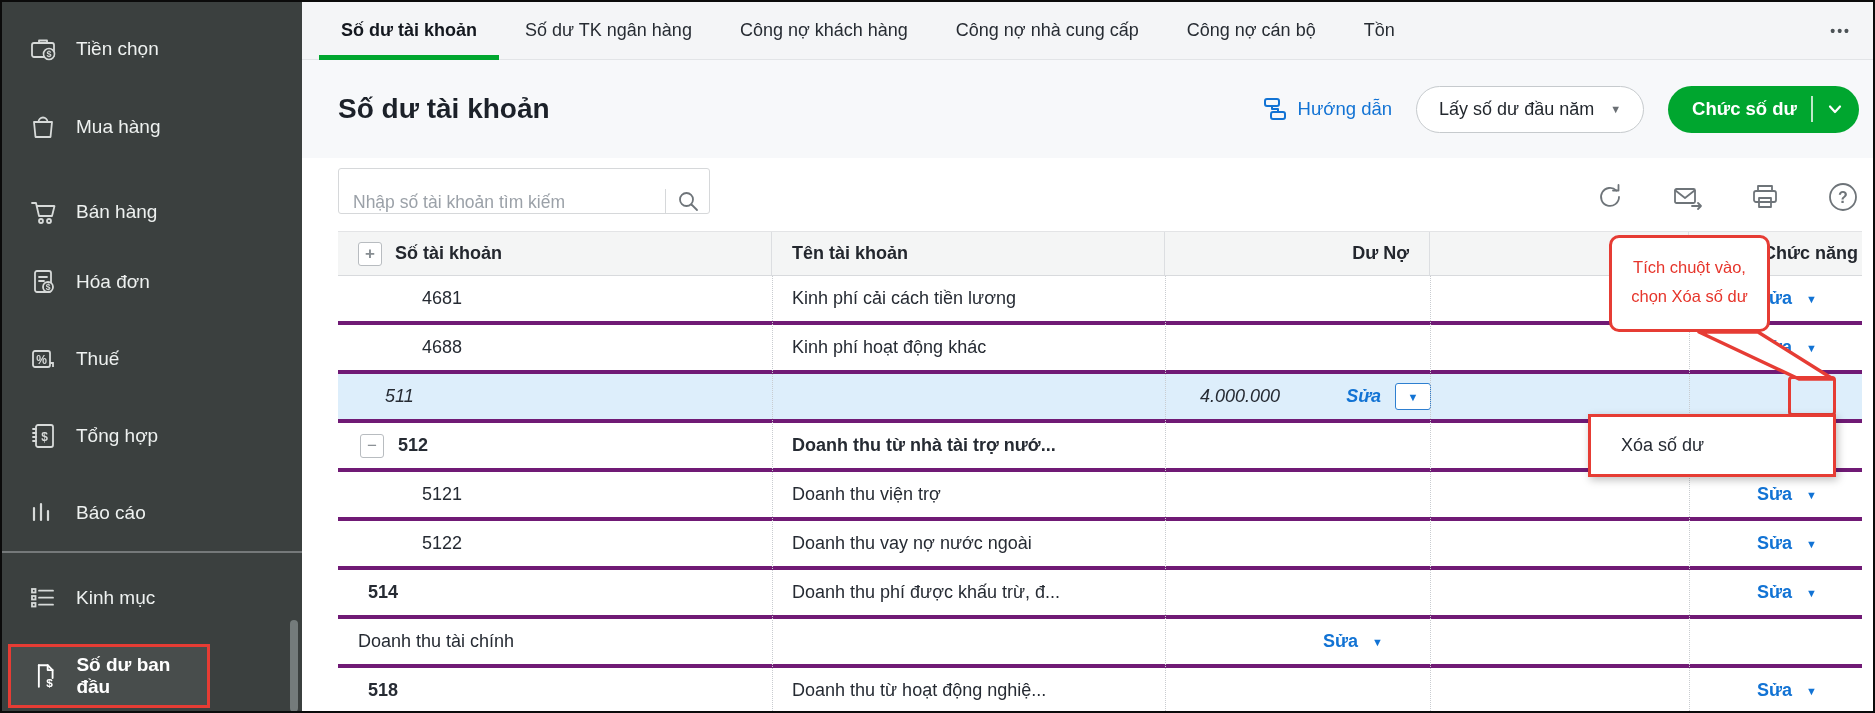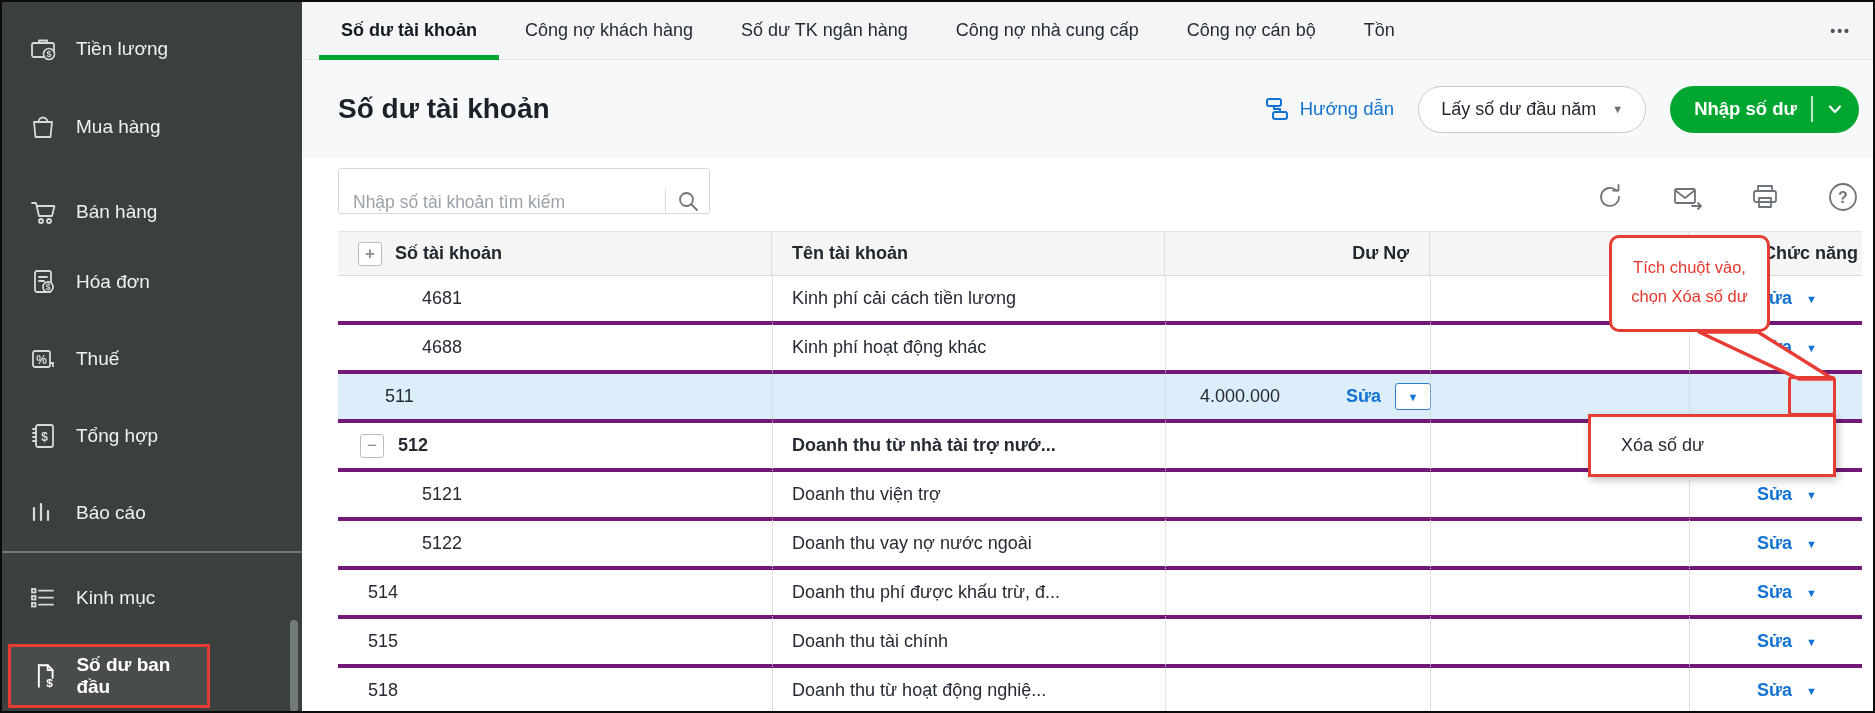--- a/index.html
+++ b/index.html
@@ -46,26 +46,26 @@
   .th.c1,.td.c1 { width:434px; }
   .th.c2,.td.c2 { width:393px; }
   .th.c3,.td.c3 { width:265px; justify-content:flex-end; padding-right:20px; }
   .th.c4,.td.c4 { width:259px; justify-content:flex-end; padding-right:16px; }
   .th.c5,.td.c5 { width:173px; justify-content:flex-end; padding-right:4px; }
   .thead .th.c1 { padding-left:20px; gap:13px; }
   .thead .th.c2 { padding-left:20px; }
   .thead .c1,.thead .c2,.thead .c3,.thead .c4 { border-right:1px solid #dcdee1; }
   .tbody { position:relative; }
   .tr { display:flex; height:49px; border-bottom:4px solid #701a75; font-size:18px; color:#262b33; background:#fff; cursor:default; }
-  .tr.hl { background:#ddeefb; }
+  .tr.hl { background:#ddeefb;font-style:italic; }
   .td { display:flex; align-items:center; }
   .td.c2 { padding-left:20px; white-space:nowrap; overflow:hidden;text-align:right; }
   .td.c5 { padding-right:45px; gap:14px; }
   .ind-child .acc { padding-left:84px; }
-  .ind-a .acc { padding-left:30px; }
+  .ind-a .acc { padding-left:30px;font-weight:bold; }
   .ind-b .acc { padding-left:47px; }
   .td.c1.has-exp { padding-left:22px; gap:14px; }
   .bold { font-weight:bold; }
   .expbox { width:24px; height:24px; border:1px solid #b8bcc0; border-radius:3px; background:#fff; color:#878d92; font-size:17px; line-height:21px; text-align:center; display:inline-block; cursor:pointer; }
   .sua { color:#1273d4; font-weight:600; cursor:pointer; }
   .car { color:#1273d4; font-size:11px; cursor:pointer; }
   .arrowbtn { width:36px; height:27px; border:1.5px solid #2e7fd0; border-radius:3px; background:#fff; display:flex; align-items:center; justify-content:center; cursor:pointer; }
   .colsep { position:absolute; top:0; bottom:0; border-left:1px dotted #c9ccd0; pointer-events:none; }
 
   
@@ -86,21 +86,21 @@
   <aside class="sidebar">
     <div class="side-item" style="top:9px">
       <svg class="sicon sicon1" width="30" height="30" viewBox="0 0 30 30">
           <g class="sicon">
             <path class="sicon" d="M11 9V6.5h8V9" style="stroke:#d7dad9;fill:none;stroke-width:1.8"></path>
             <rect x="4" y="9" width="22" height="14" rx="2" style="stroke:#d7dad9;fill:none;stroke-width:1.8"></rect>
             <circle cx="21" cy="20" r="5.5" style="stroke:#d7dad9;fill:#3b403f;stroke-width:1.6"></circle>
           </g>
           <text x="21" y="23.2" text-anchor="middle" font-size="9" style="fill:#d7dad9;font-weight:bold">$</text>
         </svg>
-      <span>Tiền lương</span>
+      <span>Tiền chọn</span>
     </div>
     <div class="side-item" style="top:87px">
       <svg width="30" height="30" viewBox="0 0 30 30">
           <g style="stroke:#d7dad9;fill:none;stroke-width:1.8;stroke-linejoin:round">
             <path d="M6 10h18l-1.5 15h-15z"></path>
             <path d="M10.5 10a4.5 4.5 0 0 1 9 0"></path>
           </g>
         </svg>
       <span>Mua hàng</span>
     </div>
@@ -176,22 +176,22 @@
         </svg>
       <span>Số dư ban đầu</span>
     </div>
     <div class="side-scroll"></div>
   </aside>
 
   <div class="main">
 
     <div class="tabbar">
       <div class="tab active">Số dư tài khoản</div>
+      <div class="tab">Số dư TK ngân hàng</div>
       <div class="tab">Công nợ khách hàng</div>
-      <div class="tab">Số dư TK ngân hàng</div>
       <div class="tab">Công nợ nhà cung cấp</div>
       <div class="tab">Công nợ cán bộ</div>
       <div class="tab">Tồn</div>
       <div class="tab-more">•••</div>
     </div>
 
     <div class="pagehead">
       <div class="page-title">Số dư tài khoản</div>
       <div class="head-controls">
         <div class="guide">
@@ -202,21 +202,21 @@
                 <path d="M10 10v3h6v3"></path>
               </g>
             </svg>
           <span>Hướng dẫn</span>
         </div>
         <div class="btn-pill">
           <span>Lấy số dư đầu năm</span>
           <span class="caret">▼</span>
         </div>
         <div class="btn-green">
-          <span>Nhập số dư</span>
+          <span>Chức số dư</span>
           <span class="vbar"></span>
           <svg width="16" height="16" viewBox="0 0 16 16">
               <path d="M3 5.5 8 11l5-5.5" style="stroke:#fff;fill:none;stroke-width:2.2;stroke-linecap:round;stroke-linejoin:round"></path>
             </svg>
         </div>
       </div>
     </div>
 
     <div class="searchbox">
       <input type="text" placeholder="Nhập số tài khoản tìm kiếm" style="">
@@ -361,23 +361,20 @@
           <div class="td c2">Doanh thu phí được khấu trừ, đ...</div>
           <div class="td c3"></div>
           <div class="td c4"></div>
           <div class="td c5">
               <span class="sua">Sửa</span>
               <span class="car">▼</span>
             </div>
         </div>
 
         <div class="tr ind-a">
-          <div class="td c1">
-              <span class="acc">515</span>
-            </div>
           <div class="td c2">Doanh thu tài chính</div>
           <div class="td c3"></div>
           <div class="td c4"></div>
           <div class="td c5">
               <span class="sua">Sửa</span>
               <span class="car">▼</span>
             </div>
         </div>
 
         <div class="tr ind-a">

